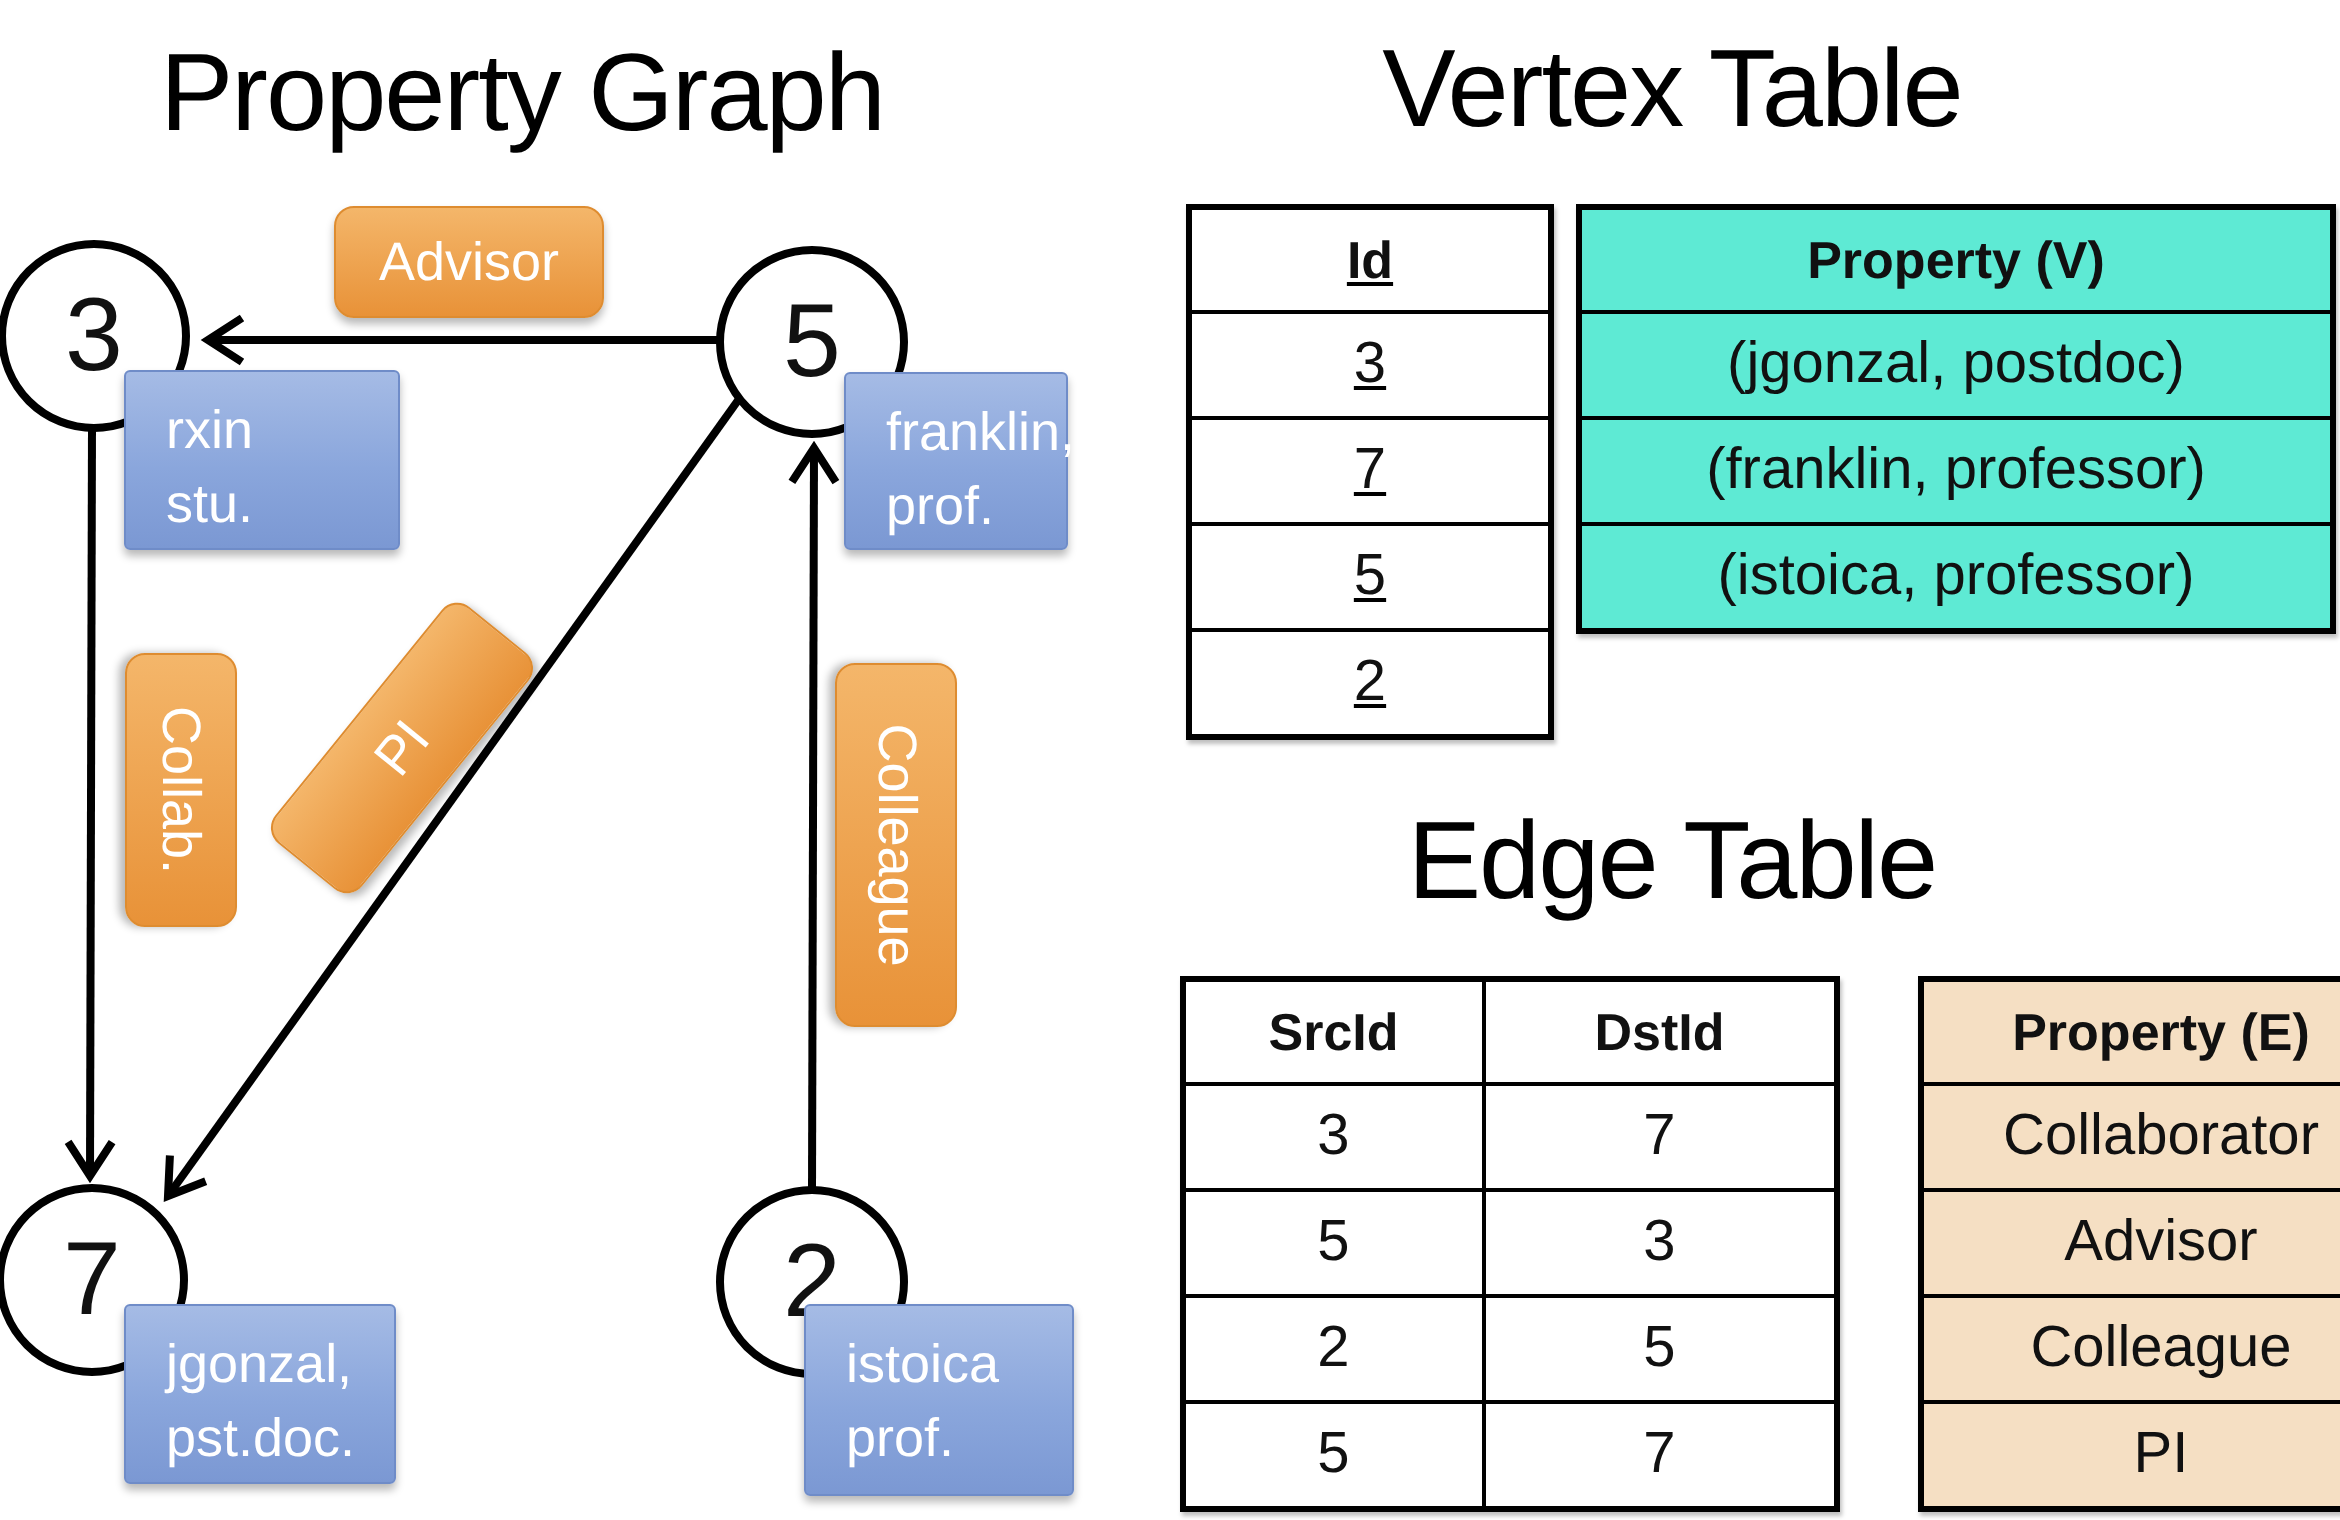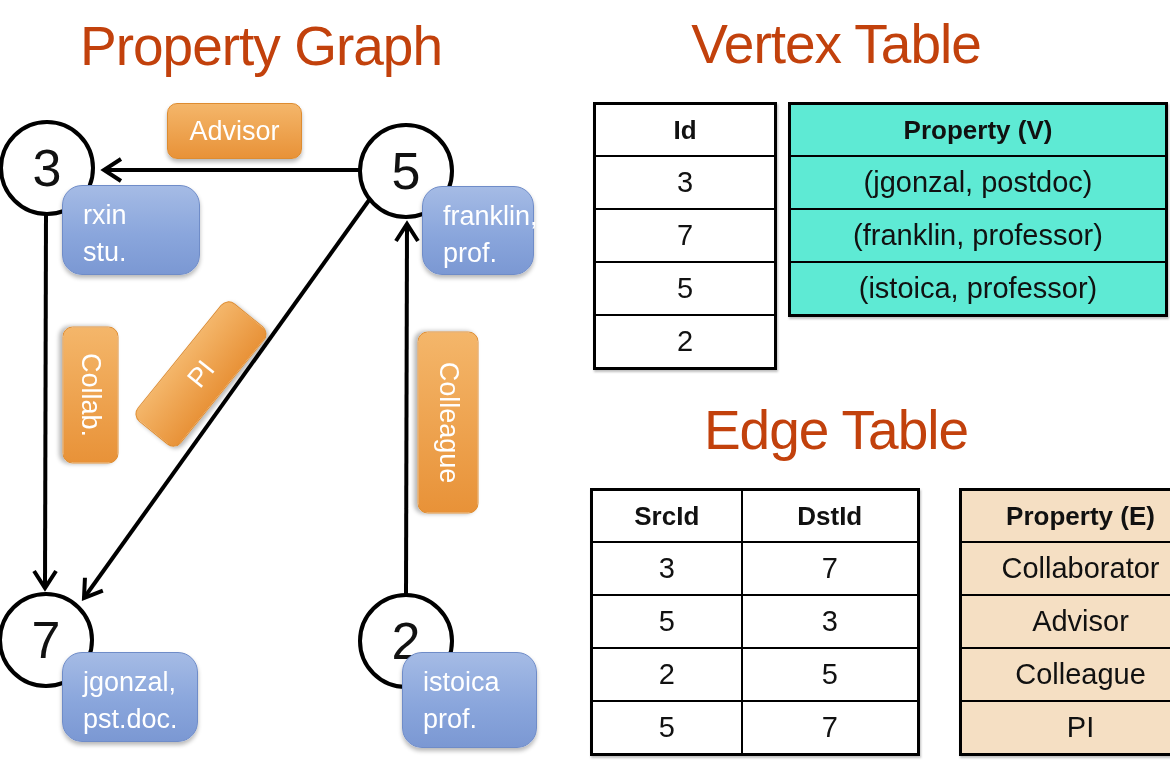--- a/index.html
+++ b/index.html
@@ -2,41 +2,41 @@
 <html><head>
 <meta charset="utf-8">
 <style>
   html,body{margin:0;padding:0;background:#fff;}
   .canvas{
     position:relative;width:1170px;height:760px;overflow:hidden;background:#fff;
     font-family:"Liberation Sans",sans-serif;
   }
   
   .big-title{
-    position:absolute;text-align:center;color:#c2410c;
+    position:absolute;text-align:center;color:#000000;
     font-size:55px;font-weight:400;letter-spacing:-1px;white-space:nowrap;
   }
   
   .node{
     position:absolute;width:88px;height:88px;border:4px solid #000;border-radius:50%;
     background:#fff;display:flex;align-items:center;justify-content:center;
     font-size:52px;color:#111;
   }
   
   .elabel{
     position:absolute;display:flex;align-items:center;justify-content:center;
     border-radius:10px;color:#fff;font-size:27px;
     background:linear-gradient(to bottom,#F4B66A,#E89238);
     border:1px solid #de8c30;
     box-shadow:0 3px 4px rgba(0,0,0,0.28);
   }
   .elabel.grad-x{background:linear-gradient(to right,#F4B66A,#E89238);}
   
   .vprop{
-    position:absolute;box-sizing:border-box;border-radius:20px;color:#fff;
+    position:absolute;box-sizing:border-box;border-radius:3px;color:#fff;
     font-size:27px;line-height:1.38;padding:11px 0 0 20px;
     background:linear-gradient(to bottom,#A5BBE5,#8AA6DC 55%,#7B98D3);
     border:1px solid #6F8CC8;
     box-shadow:0 3px 4px rgba(0,0,0,0.28);
   }
   
   table.tbl{
     position:absolute;border-collapse:collapse;table-layout:fixed;
     border:3px solid #000;background:#fff;
     filter:drop-shadow(1px 2px 1px rgba(0,0,0,0.25));
@@ -100,21 +100,21 @@
     <div>jgonzal,</div>
     <div>pst.doc.</div>
   </div>
   <div class="vprop" style="left:402px;top:652px;width:135px;height:96px;">
     <div>istoica</div>
     <div>prof.</div>
   </div>
 
   <div class="big-title" style="left:580px;top:12px;width:512px;">Vertex Table</div>
 
-  <table class="tbl" style="left:593px;top:102px;width:184px;">
+  <table class="tbl" style="left:593px;top:102px;width:184px;text-decoration:underline;">
     <tbody>
         <tr>
       <th>Id</th>
     </tr>
     <tr>
           <td>3</td>
         </tr>
     <tr>
           <td>7</td>
         </tr>

